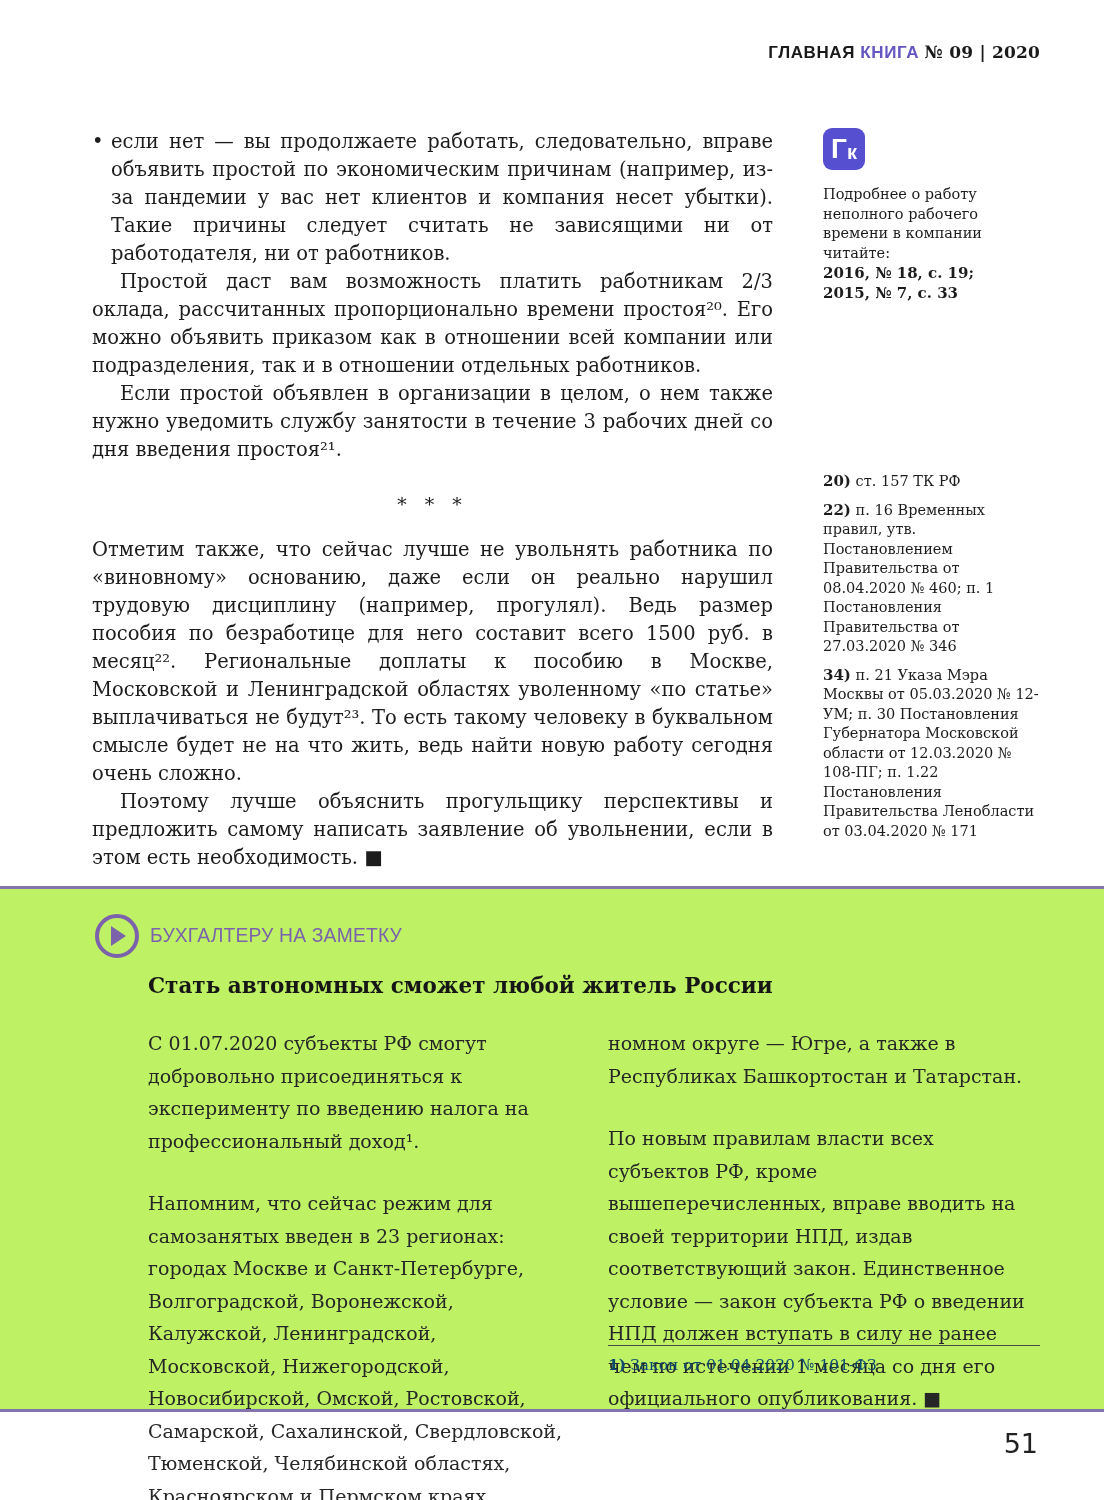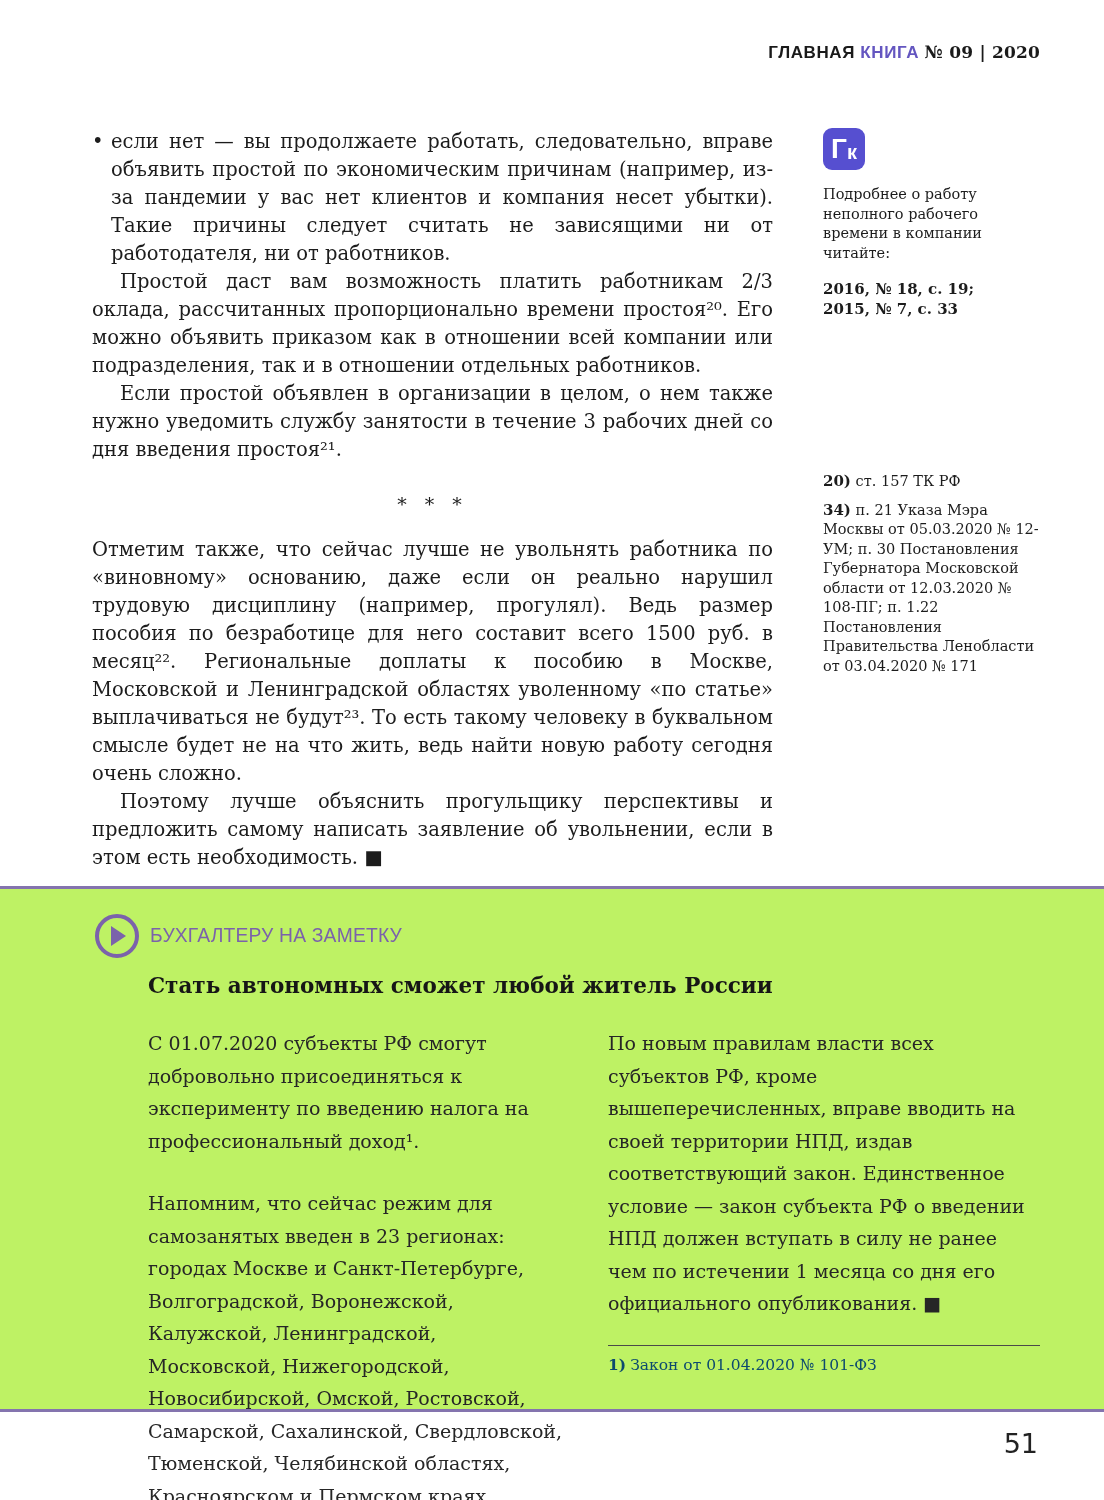--- a/index.html
+++ b/index.html
@@ -34,21 +34,21 @@
     font-size:14.5px;line-height:19.5px;color:#1c1c1c;
   }
   .gk-logo{
     width:42px;height:42px;background:#564fd0;border-radius:9px;
     color:#ffffff;font-family:"Liberation Sans", sans-serif;font-weight:bold;
     display:flex;align-items:center;justify-content:center;
   }
   .gk-logo .g{font-size:28px;line-height:1;}
   .gk-logo .k{font-size:20px;line-height:1;margin-top:6px;}
   .sidebar .note{margin-top:15px;}
-  .sidebar .refs{margin-top:16px;font-weight:bold;font-size:15px;line-height:20px;}
+  .sidebar .refs{margin-top:0;font-weight:bold;font-size:15px;line-height:20px;}
   .footnotes{
     position:absolute;left:823px;top:472px;width:224px;
     font-size:14.5px;line-height:19.5px;color:#1c1c1c;
   }
   .footnotes .fn{margin:0 0 9px 0;}
   .footnotes .fn b{font-size:15px;}
   
   .note-section{
     position:absolute;left:0;top:886px;width:1104px;height:526px;
     background:#bef264;border-top:3px solid #8474ae;border-bottom:3px solid #8474ae;
@@ -118,35 +118,37 @@
     </div>
     <div class="note">Подробнее о работу неполного рабочего времени в компании читайте:</div>
     <div class="refs">
       <div>2016, № 18, с. 19;</div>
       <div>2015, № 7, с. 33</div>
     </div>
   </div>
 
   <div class="footnotes">
     <p class="fn"><b>20)</b> <span>ст. 157 ТК РФ</span></p>
+    <p class="fn"><b>22)</b> <span>п. 16 Временных правил, утв. Постановлением Правительства от 08.04.2020 № 460; п. 1 Постановления Правительства от 27.03.2020 № 346</span></p>
     <p class="fn"><b>34)</b> <span>п. 21 Указа Мэра Москвы от 05.03.2020 № 12-УМ; п. 30 Постановления Губернатора Московской области от 12.03.2020 № 108-ПГ; п. 1.22 Постановления Правительства Ленобласти от 03.04.2020 № 171</span></p>
   </div>
 
   <div class="note-section">
     <div class="play-icon">
         <span class="tri"></span>
       </div>
     <div class="section-label">БУХГАЛТЕРУ НА ЗАМЕТКУ</div>
     <div class="section-headline">Стать автономных сможет любой житель России</div>
     <div class="cols">
       <div class="col left">
         <p>С 01.07.2020 субъекты РФ смогут добровольно присоединяться к эксперименту по введению налога на профессиональный доход¹.</p>
         <p>Напомним, что сейчас режим для самозанятых введен в 23 регионах: городах Москве и Санкт-Петербурге, Волгоградской, Воронежской, Калужской, Ленинградской, Московской, Нижегородской, Новосибирской, Омской, Ростовской, Самарской, Сахалинской, Свердловской, Тюменской, Челябинской областях, Красноярском и Пермском краях, Ненецком и Ямало-Ненецком автономных округах, Ханты-Мансийском авто-</p>
       </div>
       <div class="col right">
+        <p>номном округе — Югре, а также в Республиках Башкортостан и Татарстан.</p>
         <p>По новым правилам власти всех субъектов РФ, кроме вышеперечисленных, вправе вводить на своей территории НПД, издав соответствующий закон. Единственное условие — закон субъекта РФ о введении НПД должен вступать в силу не ранее чем по истечении 1 месяца со дня его официального опубликования. ■</p>
       </div>
     </div>
   </div>
 
   <div class="section-footnote">
     <b>1)</b><span>Закон от 01.04.2020 № 101-ФЗ</span>
   </div>
 
   <div class="page-number">51</div>

